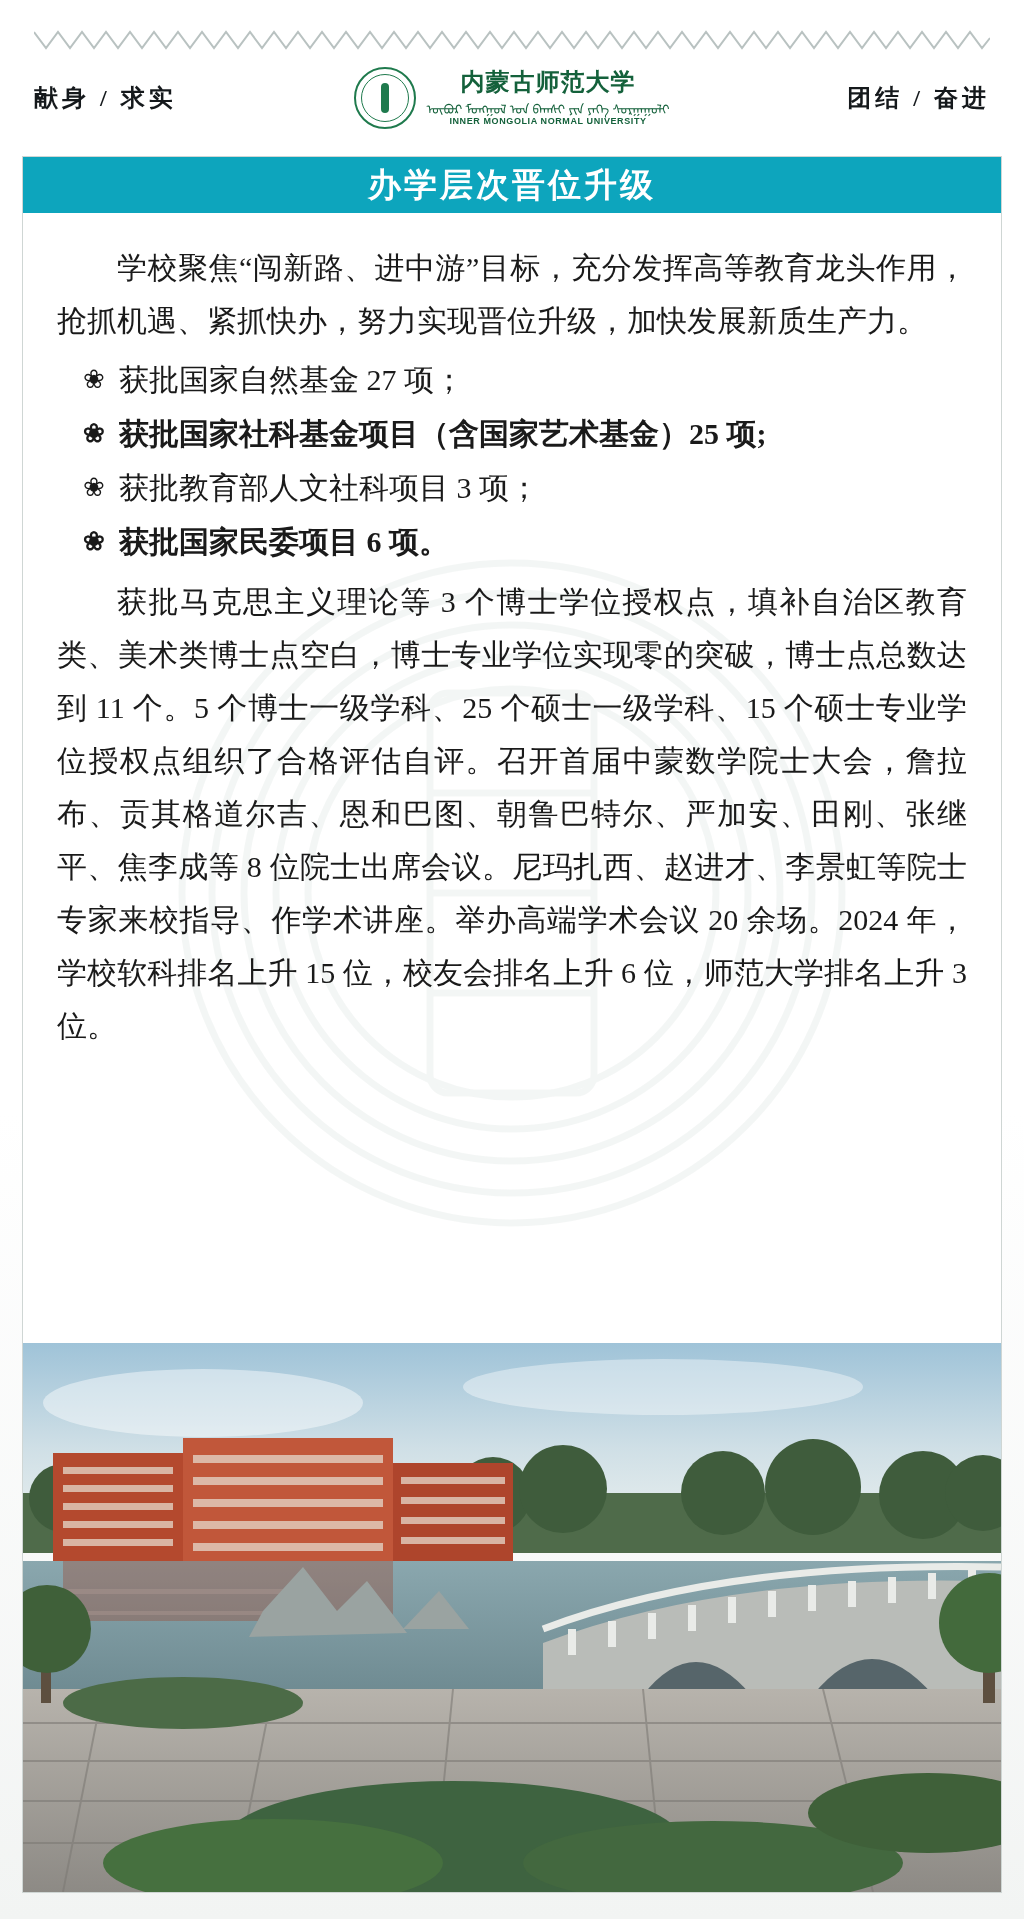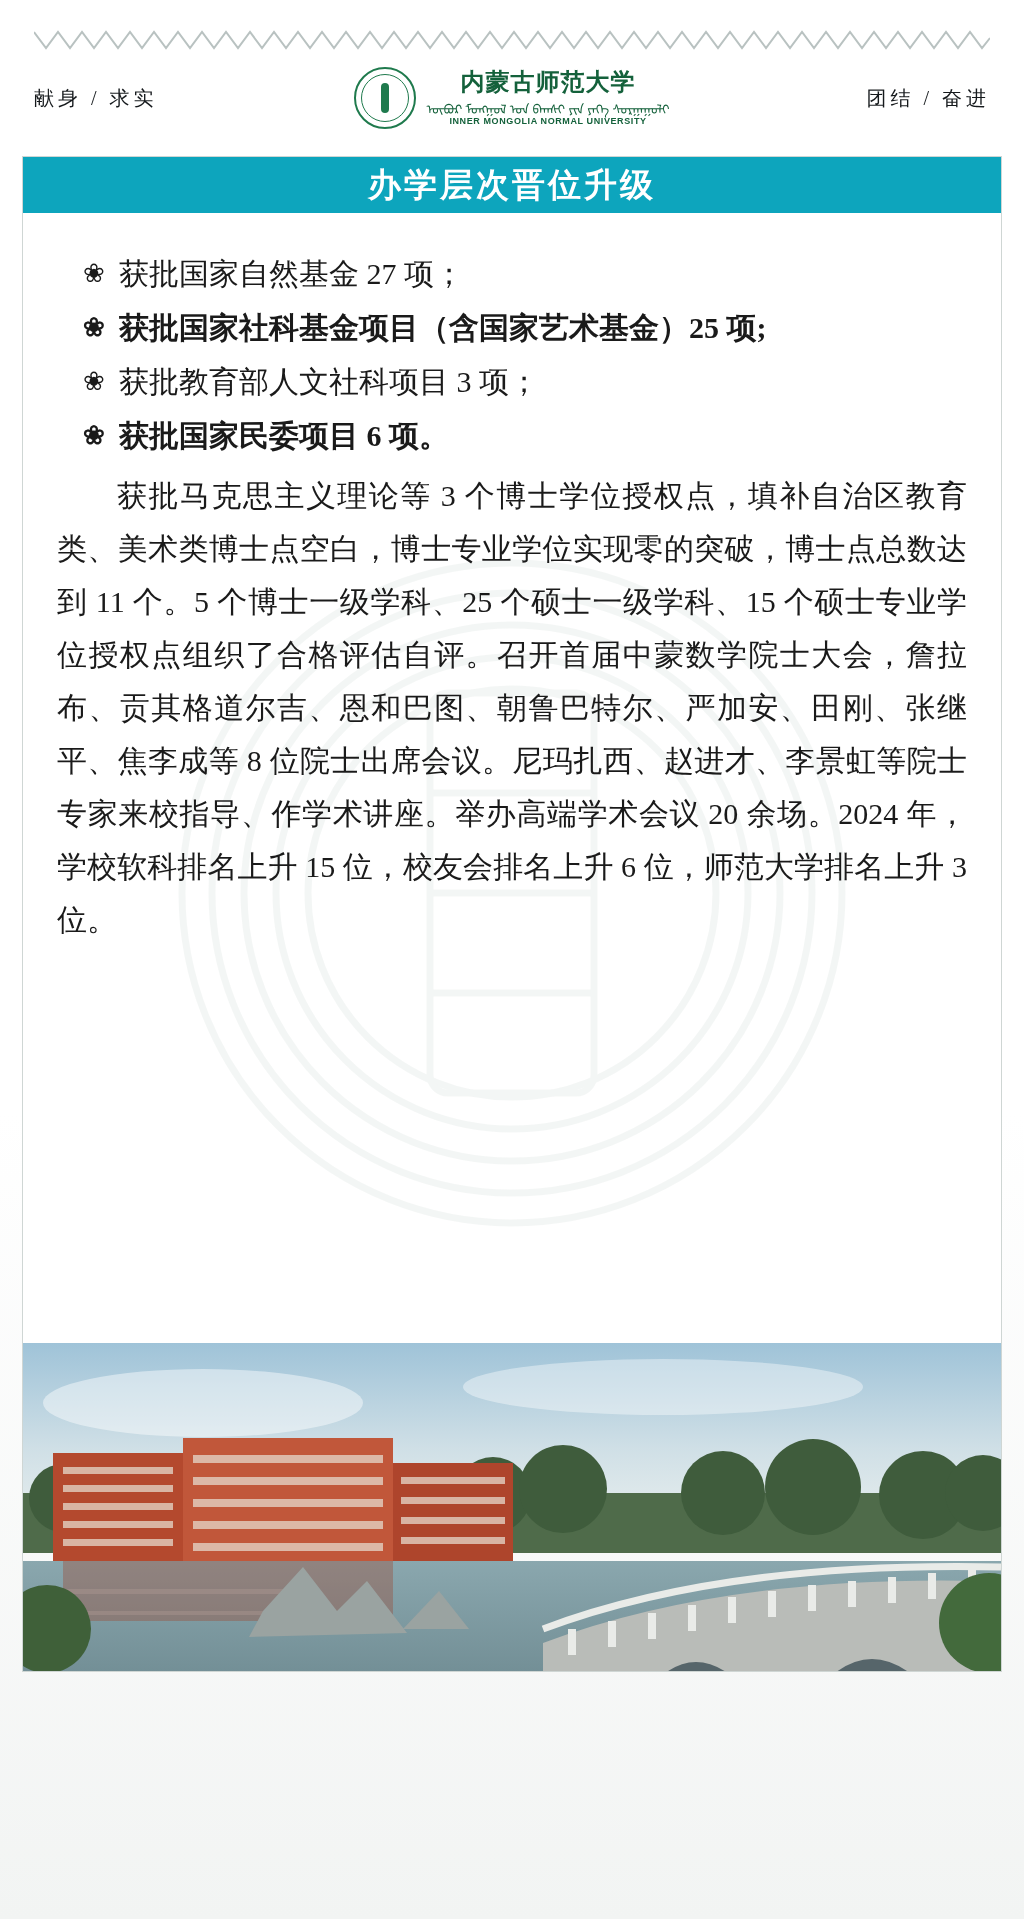--- a/index.html
+++ b/index.html
@@ -39,22 +39,22 @@
     position: absolute;
     top: 58px;
     left: 34px;
     width: 956px;
     height: 80px;
     display: flex;
     align-items: center;
     justify-content: space-between;
   }
   .motto {
-    font-size: 20px;
-    font-weight: normal;
+    font-size: 24px;
+    font-weight: bold;
     letter-spacing: 4px;
     color: #15191c;
     white-space: nowrap;
     font-family: "Liberation Serif", "DejaVu Serif", serif;
   }
   .logo-block {
     display: flex;
     align-items: center;
     gap: 10px;
     text-align: center;
@@ -111,21 +111,21 @@
     font-family: "Liberation Sans", sans-serif;
     font-weight: bold;
   }
 
   
   .card {
     position: absolute;
     top: 156px;
     left: 22px;
     width: 980px;
-    height: 1516px;
+    height: 1737px;
     border: 1px solid #cfd6d4;
     box-sizing: border-box;
     background: transparent;
     overflow: hidden;
   }
 
   .title-bar {
     height: 56px;
     background: #0da5bd;
     display: flex;
@@ -248,20 +248,21 @@
             <circle cx="350" cy="350" r="300"></circle>
             <circle cx="350" cy="350" r="268"></circle>
             <circle cx="350" cy="350" r="236"></circle>
             <circle cx="350" cy="350" r="204"></circle>
             <rect x="268" y="150" width="164" height="400" rx="18"></rect>
             <path d="M268 250 h164 M268 350 h164 M268 450 h164"></path>
           </g>
         </svg>
       </div>
 
+      <p class="para">学校聚焦“闯新路、进中游”目标，充分发挥高等教育龙头作用，抢抓机遇、紧抓快办，努力实现晋位升级，加快发展新质生产力。</p>
 
       <ul class="bullet-list">
         <li>
           <span class="flower">❀</span>
           <span>获批国家自然基金 27 项；</span>
         </li>
         <li class="bold">
           <span class="flower">❀</span>
           <span>获批国家社科基金项目（含国家艺术基金）25 项;</span>
         </li>

